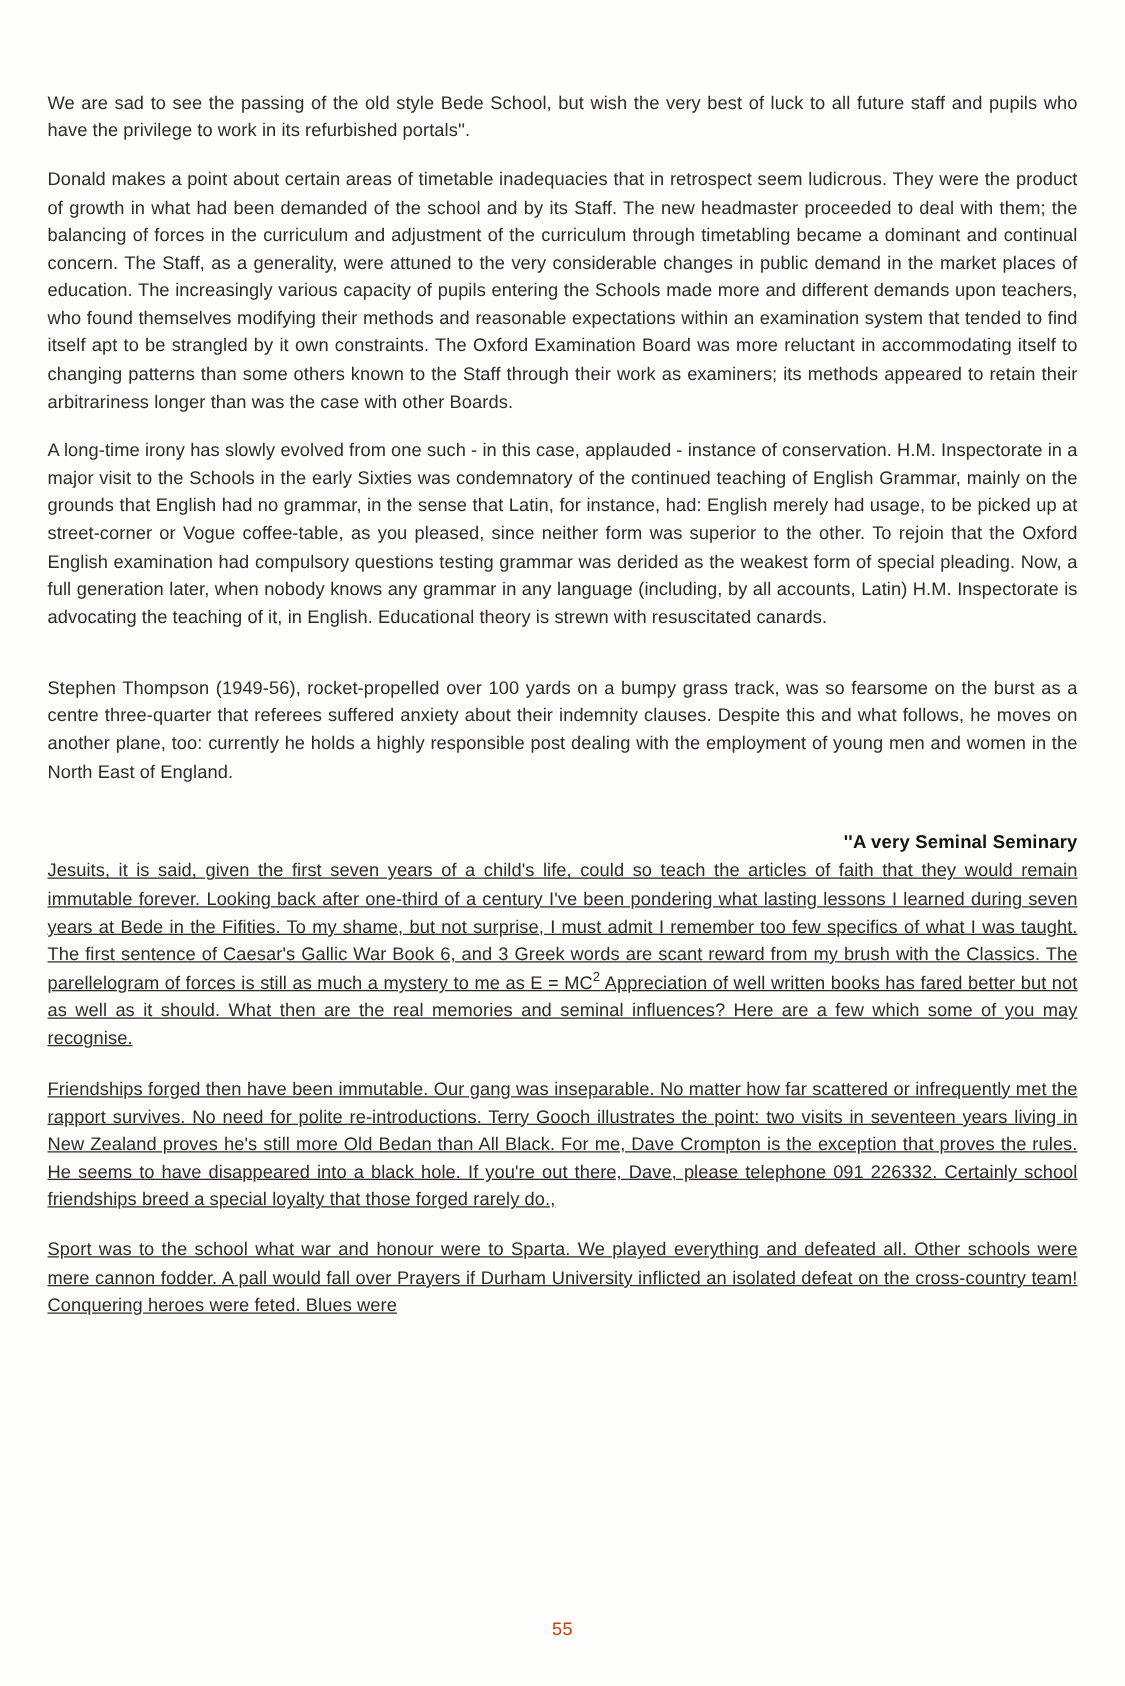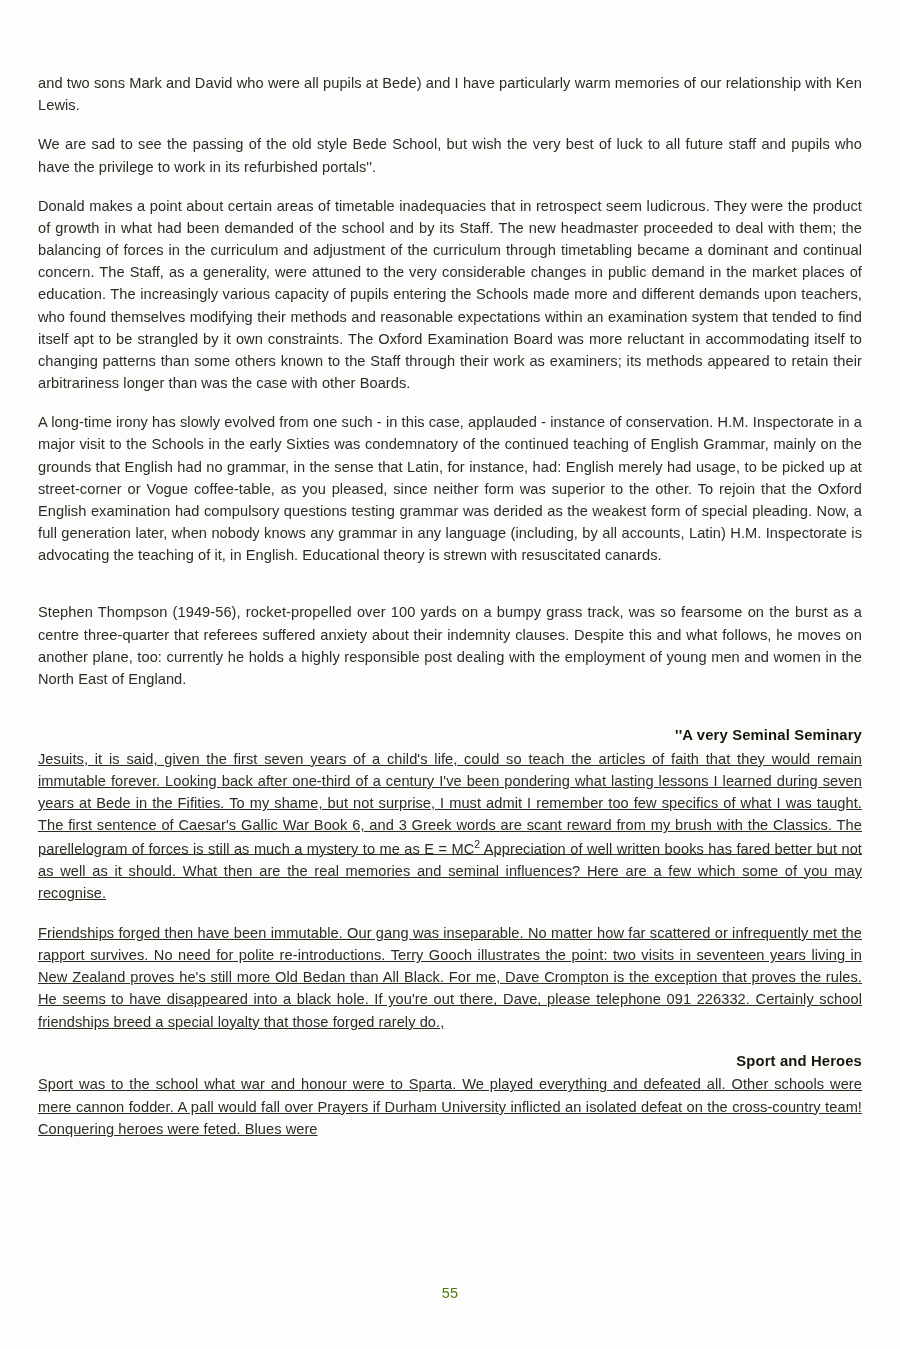--- a/index.html
+++ b/index.html
@@ -53,38 +53,37 @@
     margin-bottom: 18px;
   }
   .section p.para {
     margin-bottom: 0;
     text-decoration: underline;
   }
   .pagenum {
     position: absolute;
     left: 0;
     right: 0;
-    bottom: 48px;
+    bottom: 37px;
     text-align: center;
     font-size: 14.5px;
-    color: #4d7c0f;
+    color: #c2410c;
     letter-spacing: 0.02em;
   }
   sup.sup {
     font-size: 0.72em;
     vertical-align: super;
   }
 </style>
 </head>
 <body>
 
 <div class="page">
   <div class="content">
 
-    <p class="para">and two sons Mark and David who were all pupils at Bede) and I have particularly warm memories of our relationship with Ken Lewis.</p>
 
     <p class="para">We are sad to see the passing of the old style Bede School, but wish the very best of luck to all future staff and pupils who have the privilege to work in its refurbished portals''.</p>
 
     <p class="para">Donald makes a point about certain areas of timetable inadequacies that in retrospect seem ludicrous. They were the product of growth in what had been demanded of the school and by its Staff.    The new headmaster proceeded to deal with them; the balancing of forces in the curriculum and adjustment of the curriculum through timetabling became a dominant and continual concern.    The Staff, as a generality, were attuned to the very considerable changes in public demand in the market places of education.    The increasingly various capacity of pupils entering the Schools made more and different demands upon teachers, who found themselves modifying their methods and reasonable expectations within an examination system that tended to find itself apt to be strangled by it own constraints.    The Oxford Examination Board was more reluctant in accommodating itself to changing patterns than some others known to the Staff through their work as examiners; its methods appeared to retain their arbitrariness longer than was the case with other Boards.</p>
 
     <p class="para">A long-time irony has slowly evolved from one such - in this case, applauded - instance of conservation. H.M. Inspectorate in a major visit to the Schools in the early Sixties was condemnatory of the continued teaching of English Grammar, mainly on the grounds that English had no grammar, in the sense that Latin, for instance, had: English merely had usage, to be picked up at street-corner or Vogue coffee-table, as you pleased, since neither form was superior to the other.    To rejoin that the Oxford English examination had compulsory questions testing grammar was derided as the weakest form of special pleading.    Now, a full generation later, when nobody knows any grammar in any language (including, by all accounts, Latin) H.M. Inspectorate is advocating the teaching of it, in English.    Educational theory is strewn with resuscitated canards.</p>
 
     <div class="gap-lg"></div>
 
     <p class="para">Stephen Thompson (1949-56), rocket-propelled over 100 yards on a bumpy grass track, was so fearsome on the burst as a centre three-quarter that referees suffered anxiety about their indemnity clauses. Despite this and what follows, he moves on another plane, too: currently he holds a highly responsible post dealing with the employment of young men and women in the North East of England.</p>
@@ -94,20 +93,19 @@
     <div class="section">
       <h3 class="subhead">''A very Seminal Seminary</h3>
       <p class="para tight"><span>Jesuits, it is said, given the first seven years of a child's life, could so teach the articles of faith that they would remain immutable forever.    Looking back after one-third of a century I've been pondering what lasting lessons I learned during seven years at Bede in the Fifities.    To my shame, but not surprise, I must admit I remember too few specifics of what I was taught.    The first sentence of Caesar's Gallic War Book 6, and 3 Greek words are scant reward from my brush with the Classics. The parellelogram of forces is still as much a mystery to me as E = MC</span><sup class="sup">2</sup><span>    Appreciation of well written books has fared better but not as well as it should.    What then are the real memories and seminal influences?    Here are a few which some of you may recognise.</span></p>
     </div>
 
     <div class="section">
       <p class="para tight">Friendships forged then have been immutable.    Our gang was inseparable.    No matter how far scattered or infrequently met the rapport survives.    No need for polite re-introductions.    Terry Gooch illustrates the point: two visits in seventeen years living in New Zealand proves he's still more Old Bedan than All Black.    For me, Dave Crompton is the exception that proves the rules.    He seems to have disappeared into a black hole.    If you're out there, Dave, please telephone 091 226332. Certainly school friendships breed a special loyalty that those forged rarely do.,</p>
     </div>
 
     <div class="section">
-      <h3 class="subhead">Sport and Heroes</h3>
       <p class="para tight">Sport was to the school what war and honour were to Sparta.    We played everything and defeated all.    Other schools were mere cannon fodder.    A pall would fall over Prayers if Durham University inflicted an isolated defeat on the cross-country team!    Conquering heroes were feted.    Blues were</p>
     </div>
 
   </div>
 
   <div class="pagenum">55</div>
 </div>
 
 </body></html>

